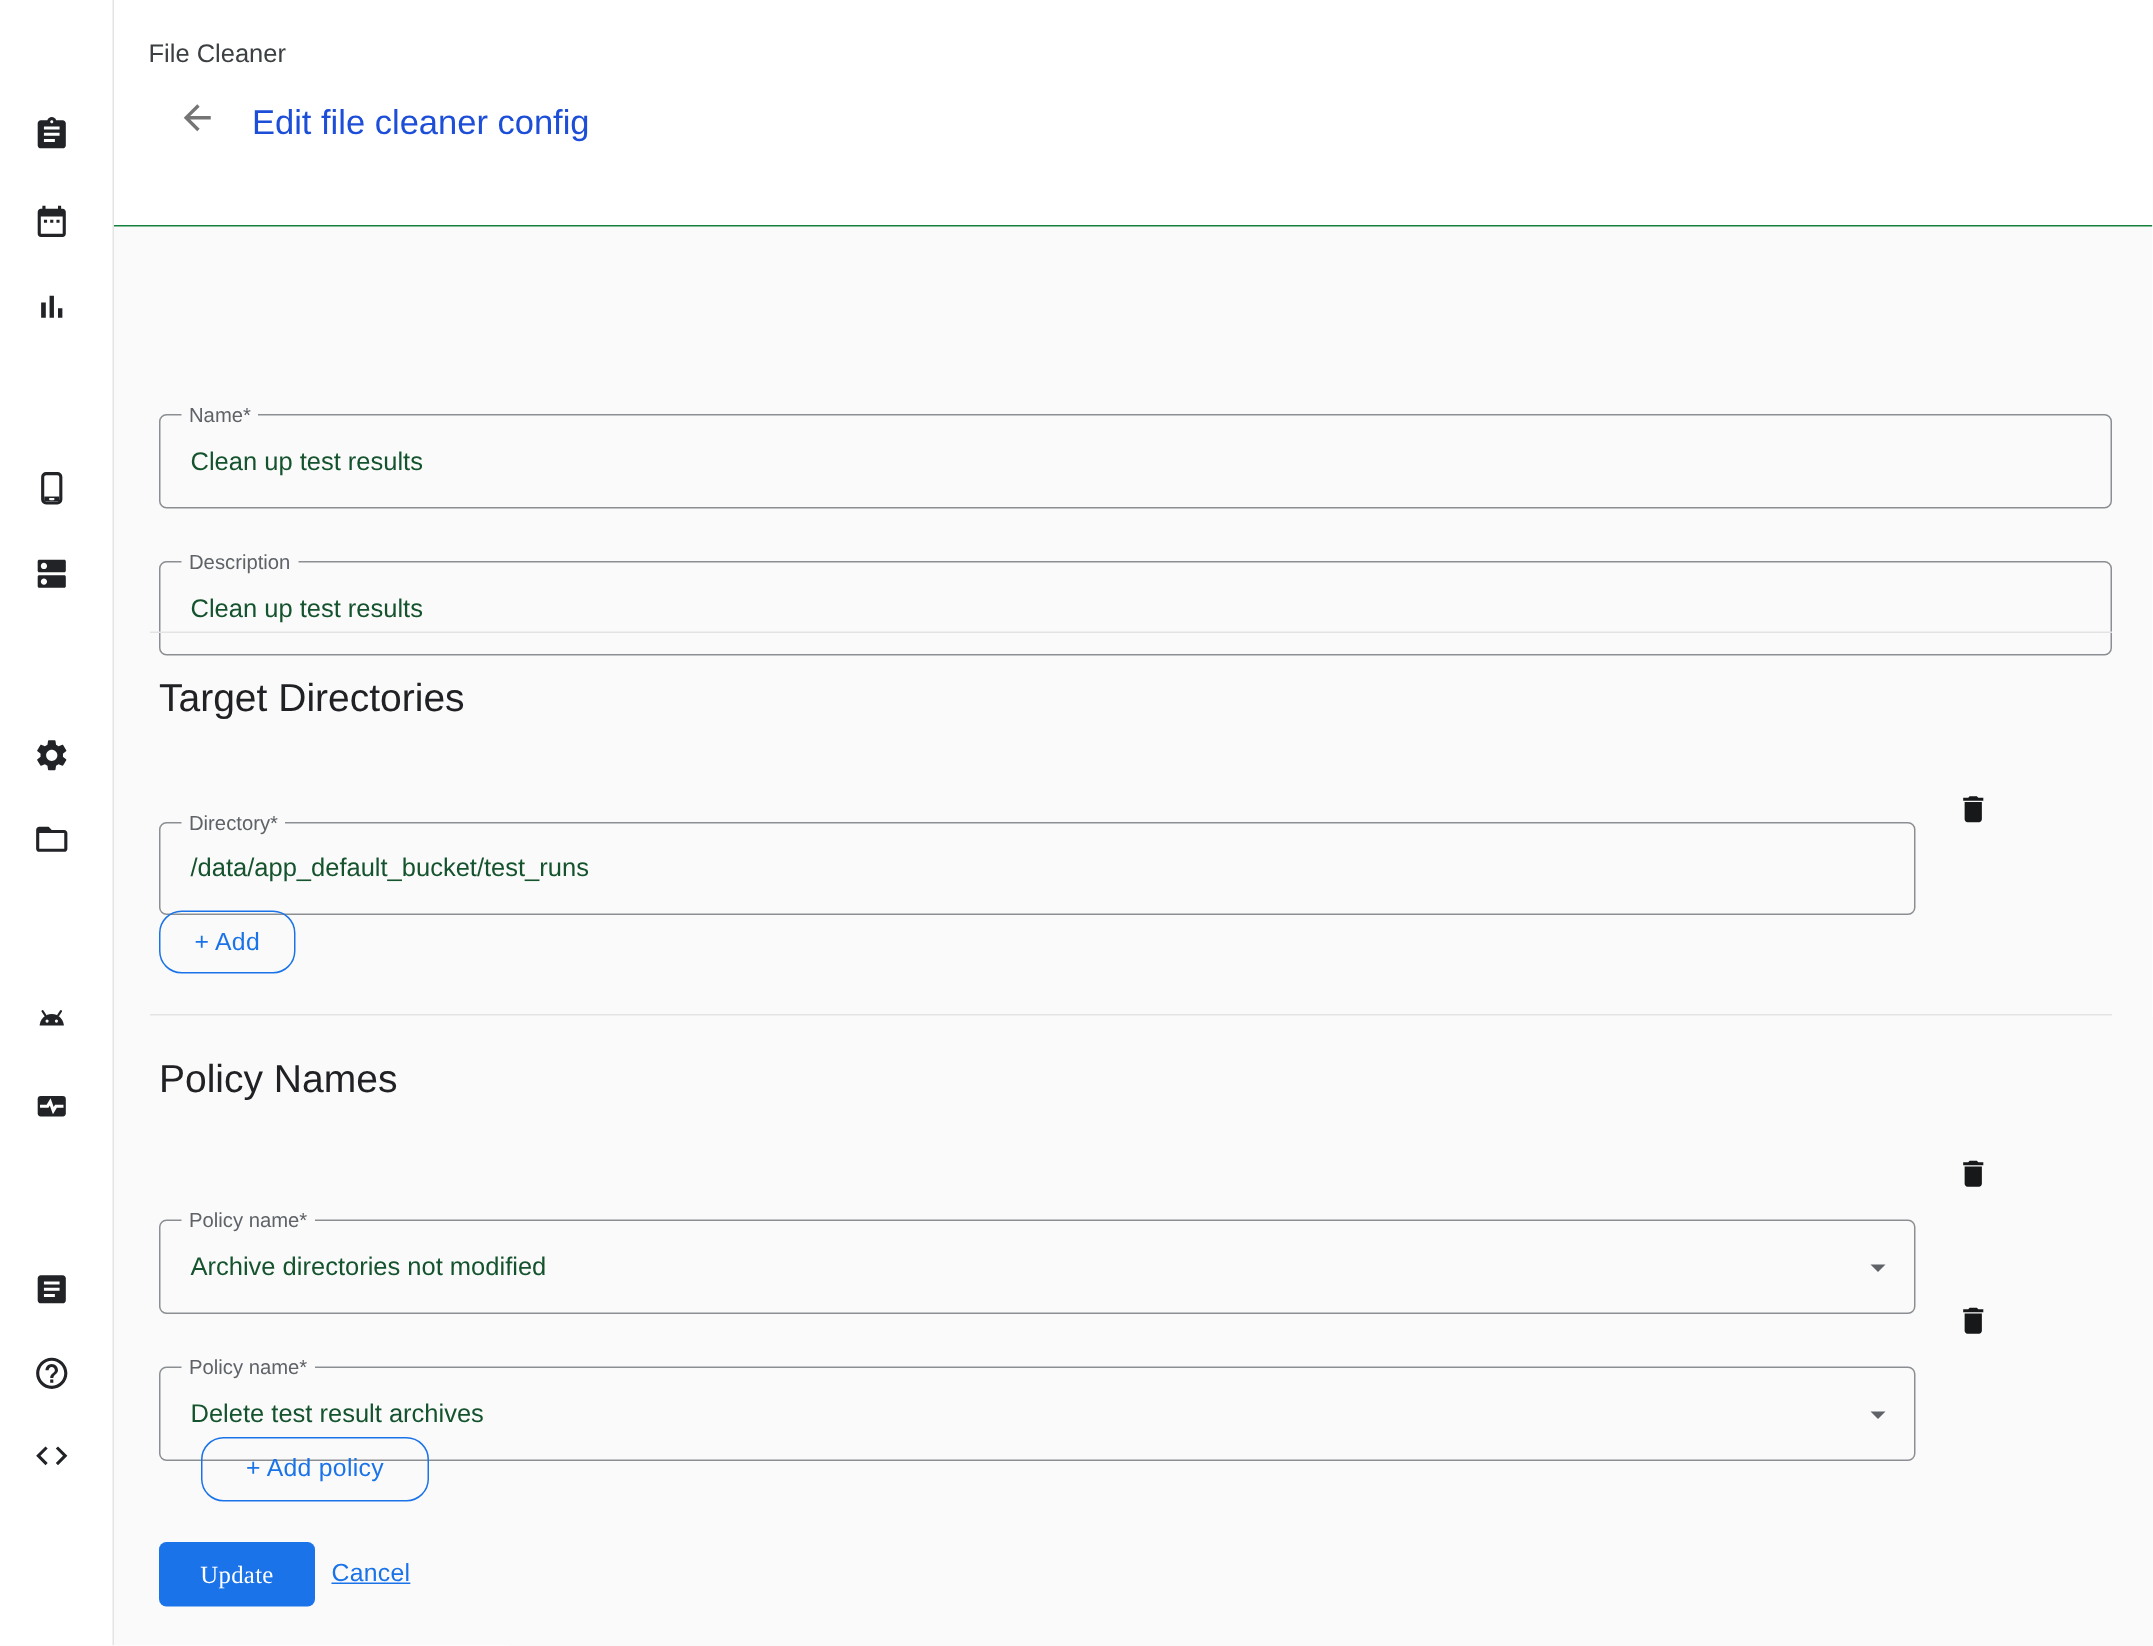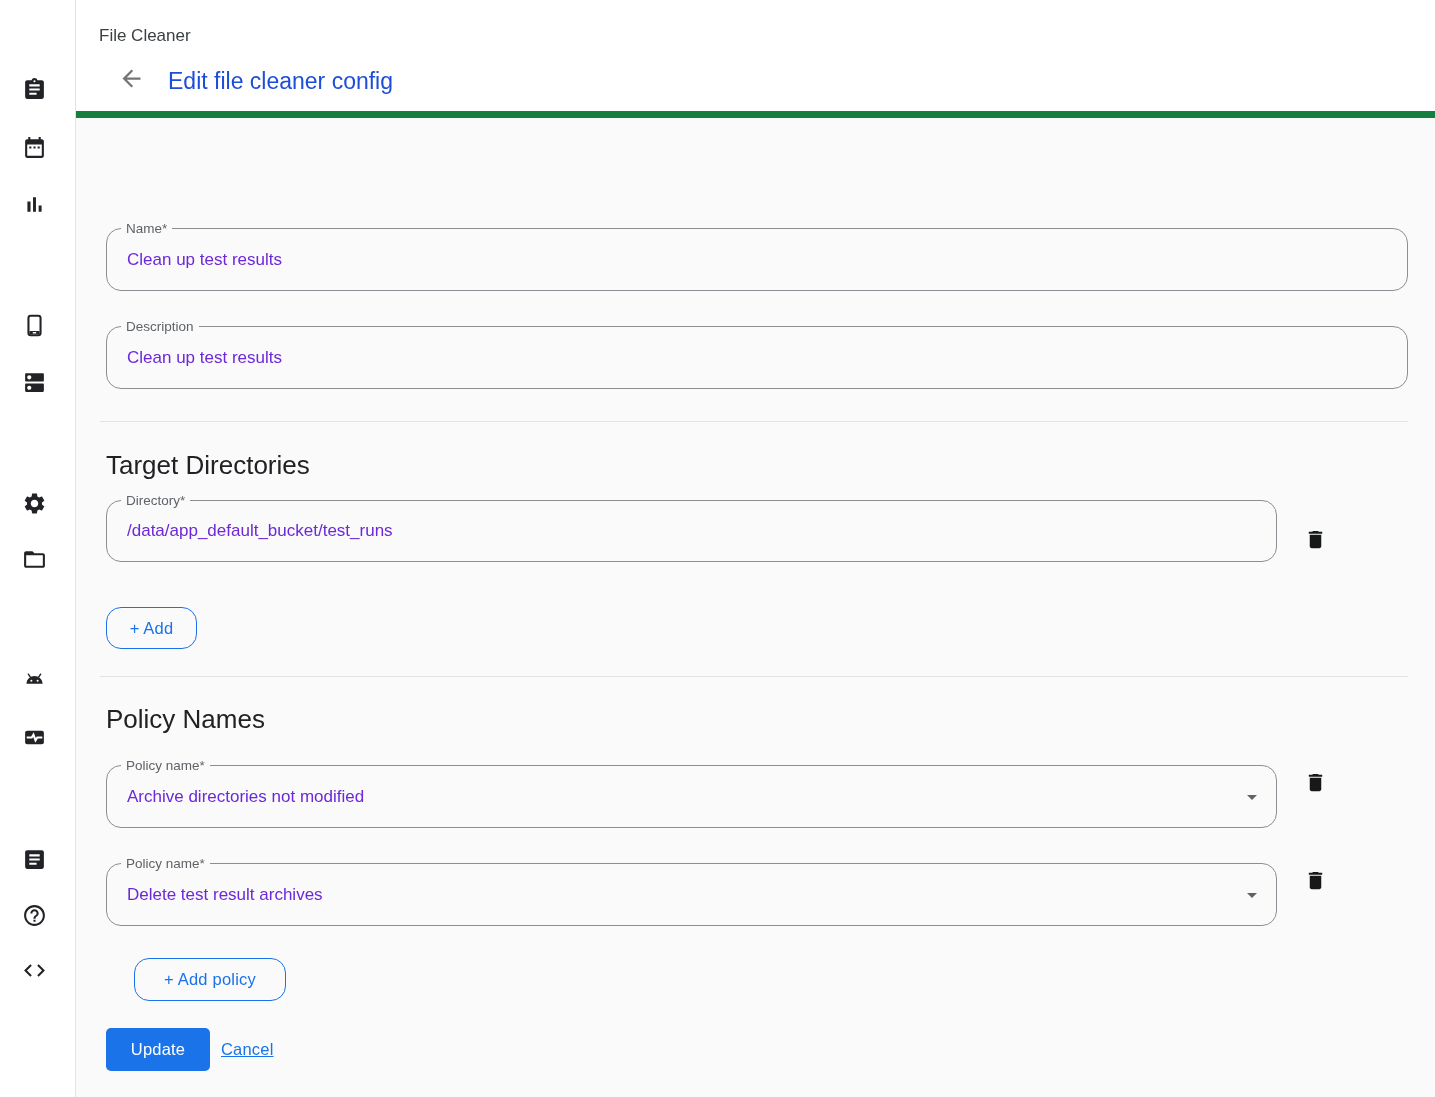--- a/index.html
+++ b/index.html
@@ -7,54 +7,54 @@
   .screen { position:relative; width:1435px; height:1097px; background:#fafafa; overflow:hidden; }
 
   
   .sidebar { position:absolute; left:0; top:0; width:76px; height:1097px; background:#ffffff;
              border-right:1px solid #e4e4e4; box-sizing:border-box; z-index:3; }
   .nav-btn { position:absolute; left:21px; width:26px; height:26px; background:none; border:none;
              padding:0; cursor:pointer; display:flex; align-items:center; justify-content:center; }
   .nav-btn svg { width:25px; height:25px; fill:#212327; }
 
   
-  .header { position:absolute; left:76px; top:0; width:1359px; height:118px; background:#ffffff;
-            border-bottom:7px solid #15803d; box-sizing:border-box; z-index:2; }
+  .header { position:absolute; left:76px; top:0; width:1359px; height:151px; background:#ffffff;
+            border-bottom:1px solid #15803d; box-sizing:border-box; z-index:2; }
   .app-title { position:absolute; left:23px; top:25px; font-size:17px; line-height:21px; color:#3c4043; }
   .back-btn { position:absolute; left:40px; top:65px; width:30px; height:30px; background:none; border:none;
               padding:0; cursor:pointer; }
   .back-btn svg { width:27px; height:27px; fill:#757575; }
   .page-title { position:absolute; left:92px; top:67px; font-size:23px; line-height:28px; color:#1d4ed8; }
 
   
   .section-heading { position:absolute; left:106px; font-size:26px; line-height:31px; font-weight:400; color:#202124; }
   .divider { position:absolute; left:100px; width:1308px; height:1px; background:#e3e3e4; }
 
   
-  .field { position:absolute; left:106px; height:63px; border:1px solid #8b8e92; border-radius:15px;
-           box-sizing:border-box; background:transparent; cursor:text; }
+  .field { position:absolute; left:106px; height:63px; border:1px solid #8b8e92; border-radius:5px;
+           box-sizing:border-box; background:transparent; cursor:text;margin-top:48px; }
   .field-label { position:absolute; top:-9px; left:14px; padding:0 5px; background:#fafafa;
                  font-size:13.5px; line-height:17px; color:#5f6368; white-space:nowrap; }
   .field-value { position:absolute; left:20px; top:50%; transform:translateY(-50%);
-                 font-size:17px; color:#6d28d9; white-space:nowrap; }
+                 font-size:17px; color:#14532d; white-space:nowrap; }
   .select-arrow { position:absolute; right:12px; top:50%; transform:translateY(-50%); width:24px; height:24px; }
   .select-arrow svg { width:24px; height:24px; fill:#5f6368; }
 
   
   .trash-btn { position:absolute; left:1302px; width:26px; height:26px; background:none; border:none;
                padding:0; cursor:pointer; }
   .trash-btn svg { width:23px; height:23px; fill:#17181a; }
 
   
   .btn-outline { position:absolute; left:106px; box-sizing:border-box; background:transparent;
                  border:1px solid #1a73e8; border-radius:15px; color:#1a73e8; font-size:16.5px;
                  font-family:"Liberation Sans", sans-serif; cursor:pointer;
                  display:flex; align-items:center; justify-content:center; letter-spacing:.2px; }
   .btn-filled { position:absolute; box-sizing:border-box; background:#1a73e8; border:none; border-radius:5px;
-                color:#ffffff; font-size:16.5px; font-family:Liberation Sans, sans-serif; cursor:pointer;
+                color:#ffffff; font-size:16.5px; font-family:Liberation Serif, serif; cursor:pointer;
                 display:flex; align-items:center; justify-content:center; letter-spacing:.2px; }
   .btn-text { position:absolute; background:none; border:none; color:#1a73e8; font-size:16.5px;
               font-family:"Liberation Sans", sans-serif; cursor:pointer; letter-spacing:.2px; padding:0 8px;
               display:flex; align-items:center; justify-content:center; }
 </style>
 </head>
 <body>
 
 <div class="screen">
 

